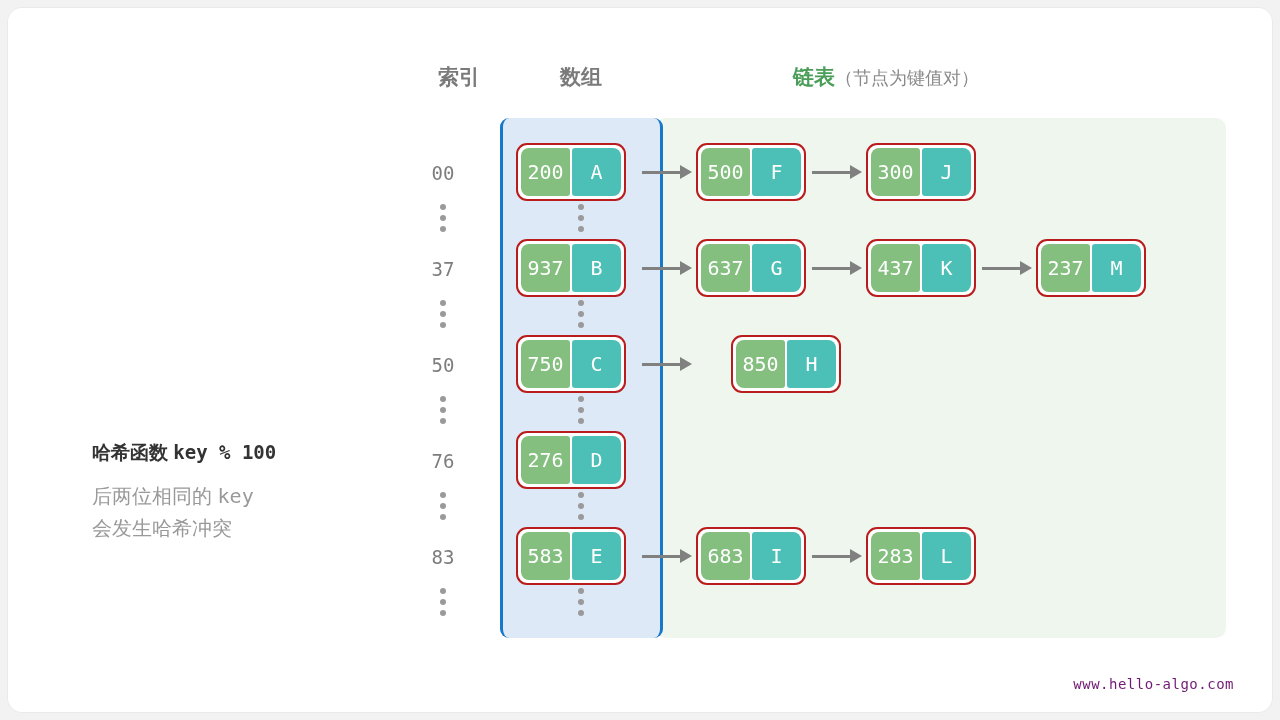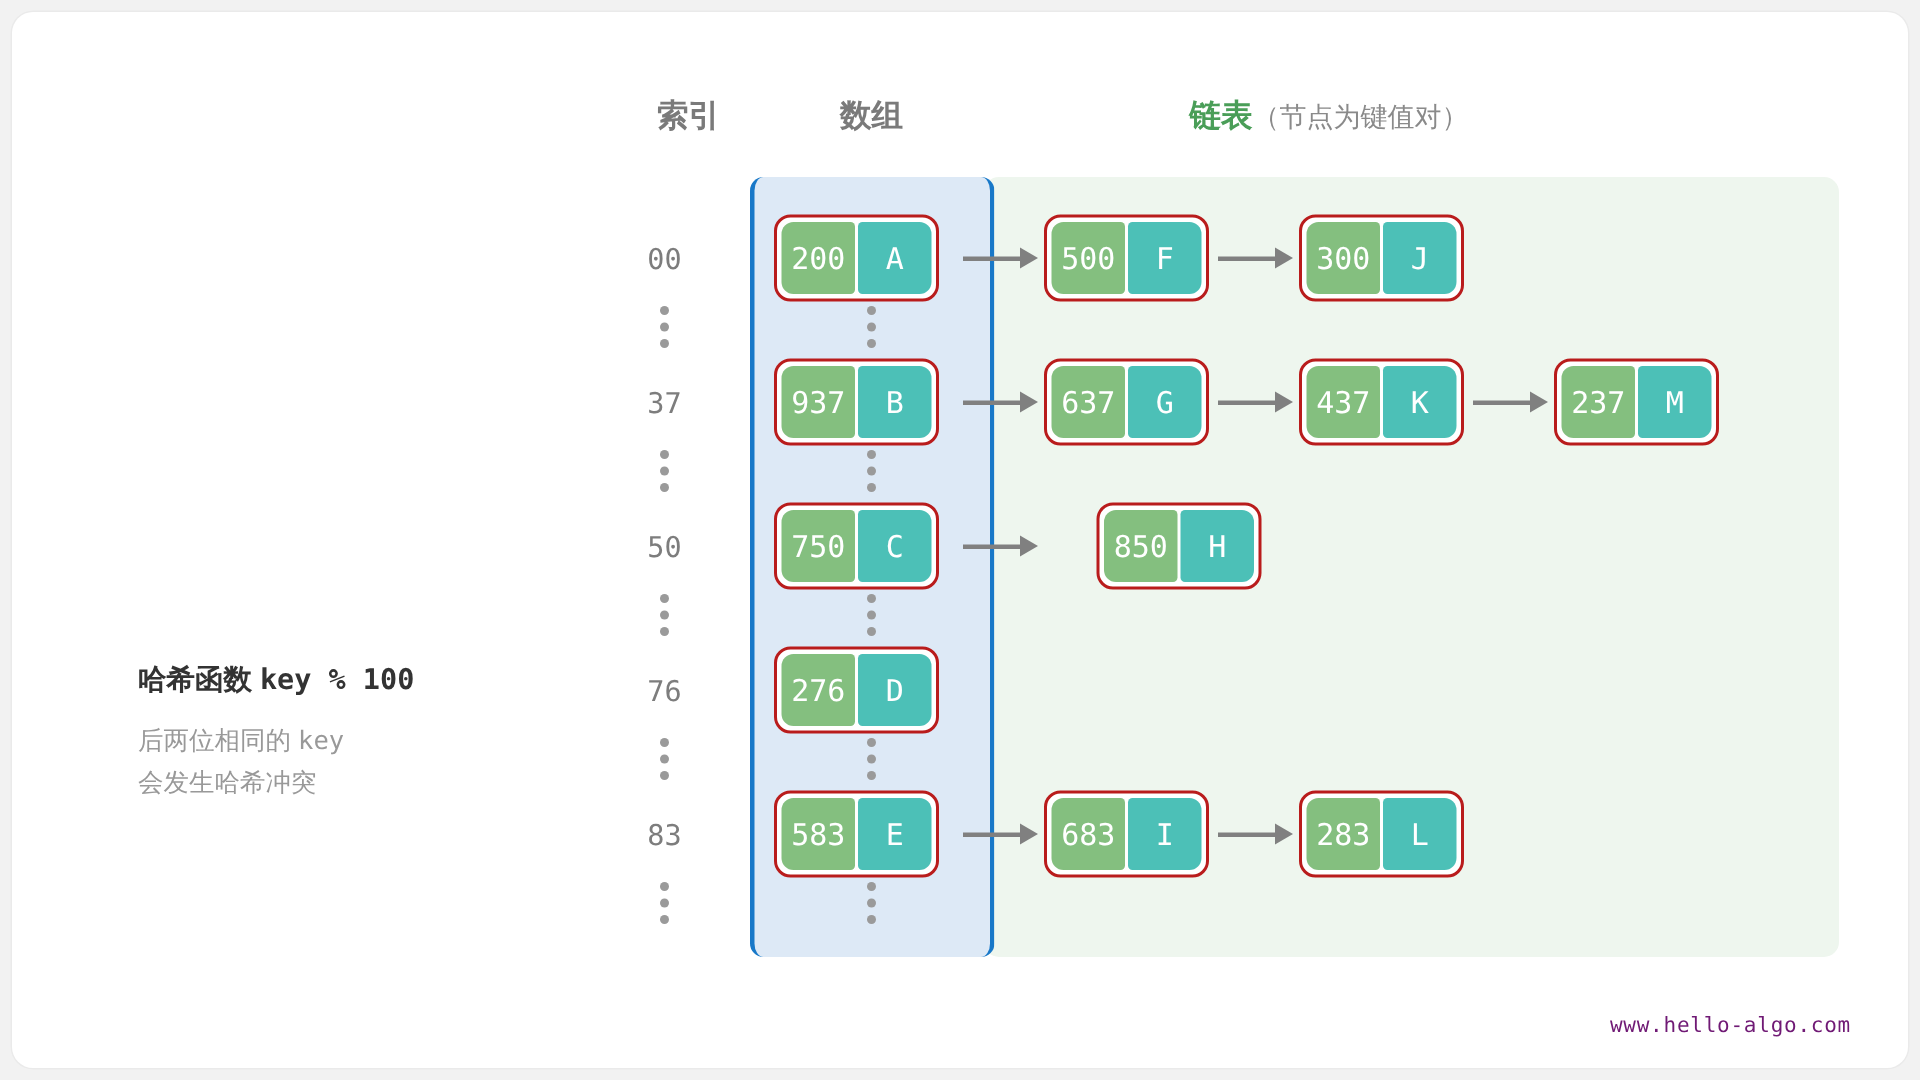--- a/index.html
+++ b/index.html
@@ -145,21 +145,21 @@
   #hash-note .title{
     font-size:19px;font-weight:bold;color:#333333;
     white-space:nowrap;
   }
   #hash-note .title .code{
     font-family:"DejaVu Sans Mono", monospace;
     font-weight:bold;
   }
   #hash-note .body{
     margin-top:14px;
-    font-size:17px;color:#999999;line-height:1.6;
+    font-size:20px;color:#999999;line-height:1.6;
   }
   #hash-note .body .code{
     font-family:"DejaVu Sans Mono", monospace;
   }
 
   
   #watermark{
     position:absolute;right:38px;bottom:20px;
     font-family:"DejaVu Sans Mono", monospace;
     font-size:14px;

